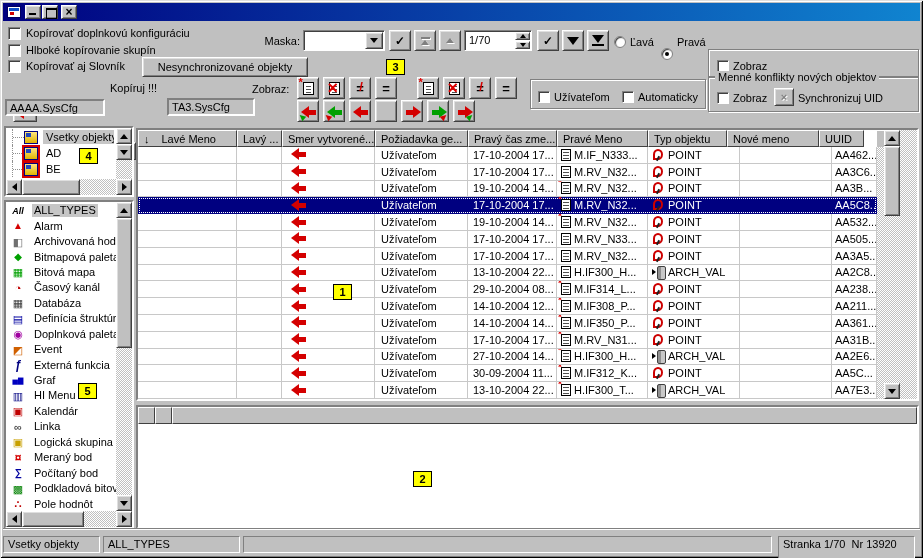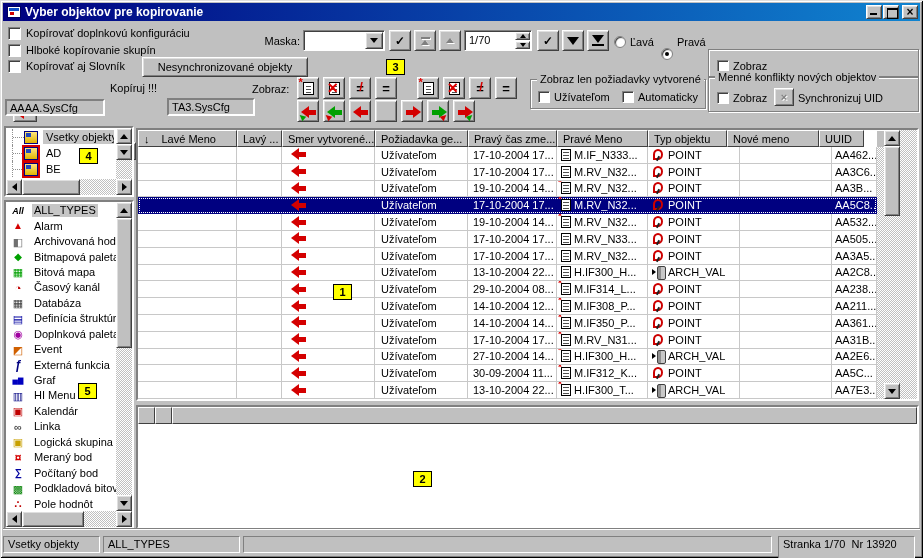--- a/index.html
+++ b/index.html
@@ -120,21 +120,20 @@
   .spanel { background:#c0c0c0; border:1px solid; border-color:#808080 #fff #fff #808080;
             padding:1px 4px; line-height:13px; white-space:pre; overflow:hidden; }
 </style>
 </head>
 <body>
 
 <div class="win">
 
   <div class="abs titlebar">
     <span class="appicon"></span>
-    <span class="ttext">Vyber objektov pre kopirovanie</span>
     <span class="wbtn min raised"></span>
     <span class="wbtn max raised" style="margin-left:1px;"></span>
     <span class="wbtn cls raised" style="margin-left:3px;">×</span>
   </div>
 
   <div class="abs cb" style="left:8px;top:27px;"></div>
   <div class="abs lbl" style="left:26px;top:27px;">Kopírovať doplnkovú konfiguráciu</div>
   <div class="abs cb" style="left:8px;top:44px;"></div>
   <div class="abs lbl" style="left:26px;top:44px;">Hlboké kopírovanie skupín</div>
   <div class="abs cb" style="left:8px;top:60px;"></div>
@@ -176,21 +175,20 @@
   <div class="abs raised btn" style="left:587px;top:30px;width:22px;height:21px;flex-direction:column;gap:1px;">
       <span class="tri-d" style="border-left-width:6px;border-right-width:6px;border-top-width:8px;"></span>
       <span class="hbar" style="width:12px;"></span>
     </div>
   <div class="abs radio" style="left:614px;top:36px;"></div>
   <div class="abs lbl" style="left:630px;top:36px;">Ľavá</div>
   <div class="abs radio on" style="left:661px;top:36px;"></div>
   <div class="abs lbl" style="left:677px;top:36px;">Pravá</div>
 
   <div class="grp" style="left:530px;top:79px;width:176px;height:30px;">
-    <span class="leg">Zobraz len požiadavky vytvorené</span>
     <div class="abs cb" style="left:7px;top:11px;width:12px;height:12px;"></div>
     <div class="abs lbl" style="left:23px;top:11px;">Užívateľom</div>
     <div class="abs cb" style="left:91px;top:11px;width:12px;height:12px;"></div>
     <div class="abs lbl" style="left:107px;top:11px;">Automaticky</div>
   </div>
   <div class="grp" style="left:708px;top:49px;width:211px;height:28px;">
     <div class="abs cb" style="left:8px;top:10px;width:12px;height:12px;"></div>
     <div class="abs lbl" style="left:24px;top:10px;">Zobraz</div>
   </div>
   <div class="grp" style="left:708px;top:77px;width:211px;height:35px;">

